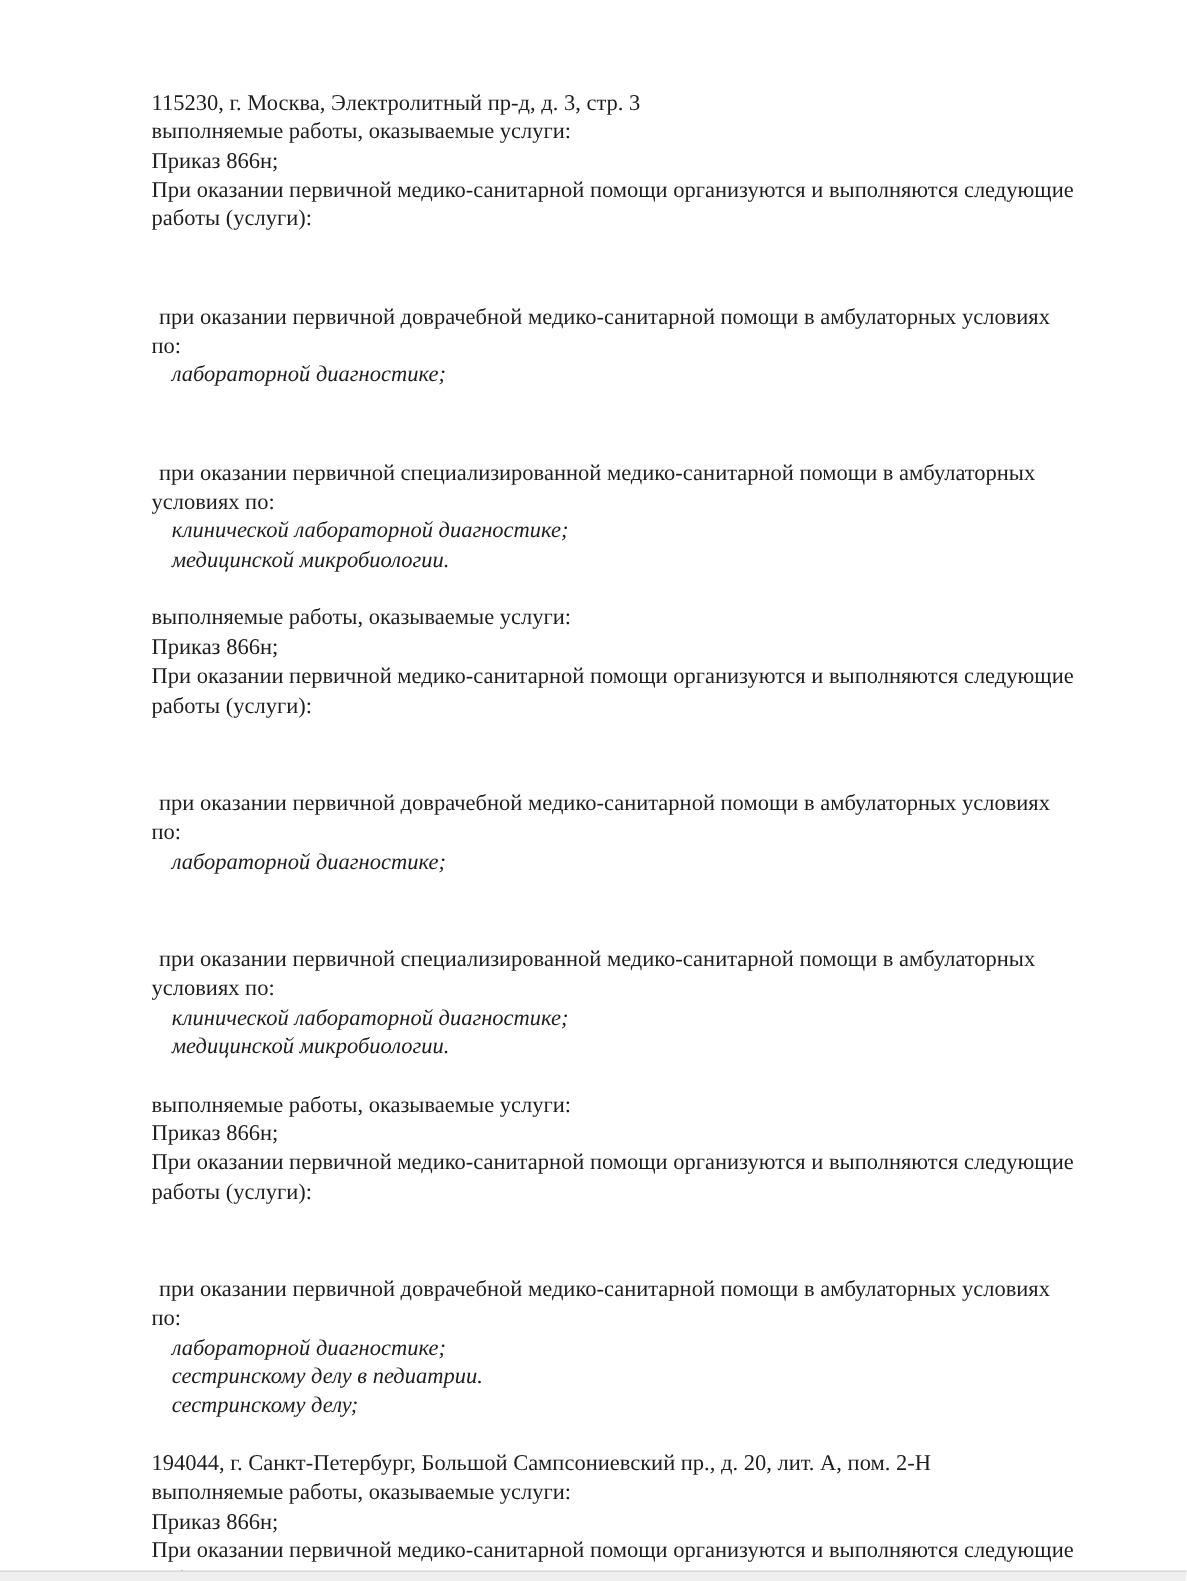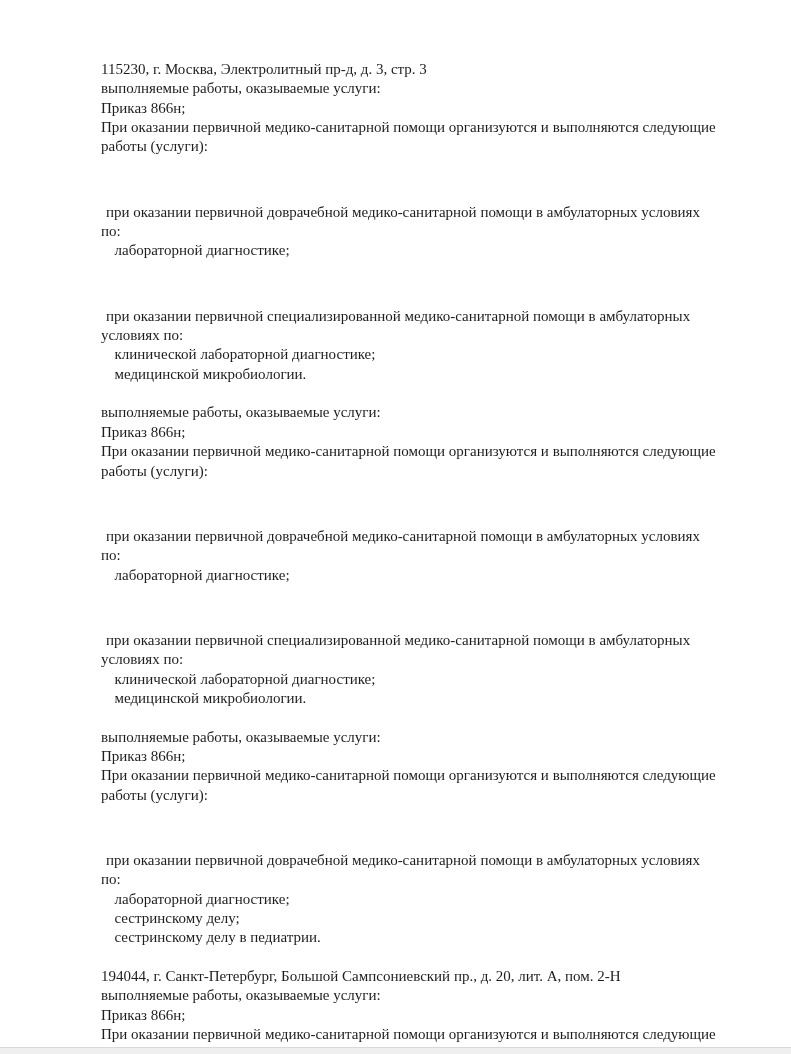--- a/index.html
+++ b/index.html
@@ -25,21 +25,21 @@
     -webkit-font-smoothing: antialiased;
   }
   .section {
     margin: 0 0 19.35px 0;
   }
   .line {
     white-space: pre;
     min-height: 19.35px;
   }
   .line.i1 { padding-left: 5px; margin-top: 46px; }
-  .line.i2 { padding-left: 13.5px; }
+  .line.i2 { padding-left: 13.5px; font-style: italic; }
   .bottom-bar {
     position: absolute;
     left: 0;
     bottom: 0;
     width: 791px;
     height: 6px;
     background: #efefef;
     border-top: 1px solid #d9d9d9;
     box-sizing: content-box;
   }
@@ -76,22 +76,22 @@
       <div class="line i2">медицинской микробиологии.</div>
     </div>
     <div class="section">
       <div class="line">выполняемые работы, оказываемые услуги:</div>
       <div class="line">Приказ 866н;</div>
       <div class="line">При оказании первичной медико-санитарной помощи организуются и выполняются следующие</div>
       <div class="line">работы (услуги):</div>
       <div class="line i1">при оказании первичной доврачебной медико-санитарной помощи в амбулаторных условиях</div>
       <div class="line">по:</div>
       <div class="line i2">лабораторной диагностике;</div>
+      <div class="line i2">сестринскому делу в педиатрии.</div>
       <div class="line i2">сестринскому делу;</div>
-      <div class="line i2">сестринскому делу в педиатрии.</div>
     </div>
     <div class="section">
       <div class="line">194044, г. Санкт-Петербург, Большой Сампсониевский пр., д. 20, лит. А, пом. 2-Н</div>
       <div class="line">выполняемые работы, оказываемые услуги:</div>
       <div class="line">Приказ 866н;</div>
       <div class="line">При оказании первичной медико-санитарной помощи организуются и выполняются следующие</div>
       <div class="line">работы (услуги):</div>
     </div>
   </div>
 

